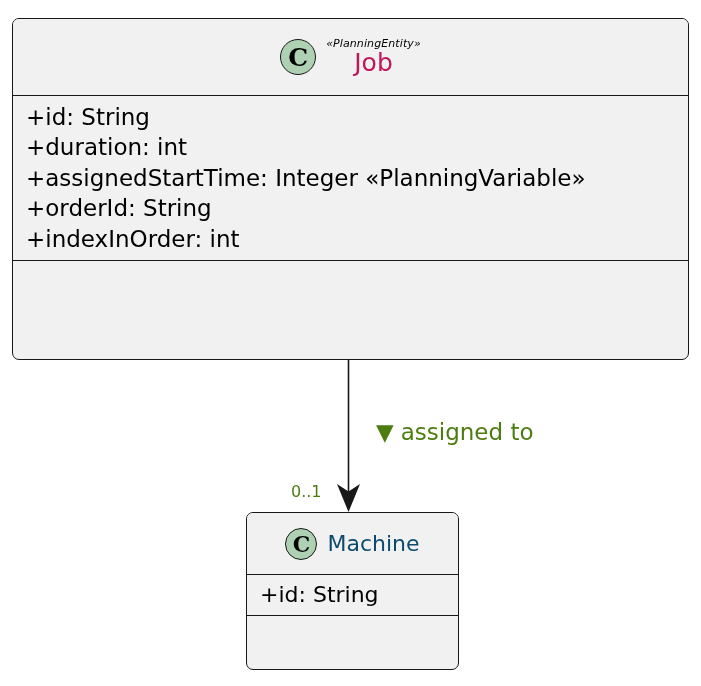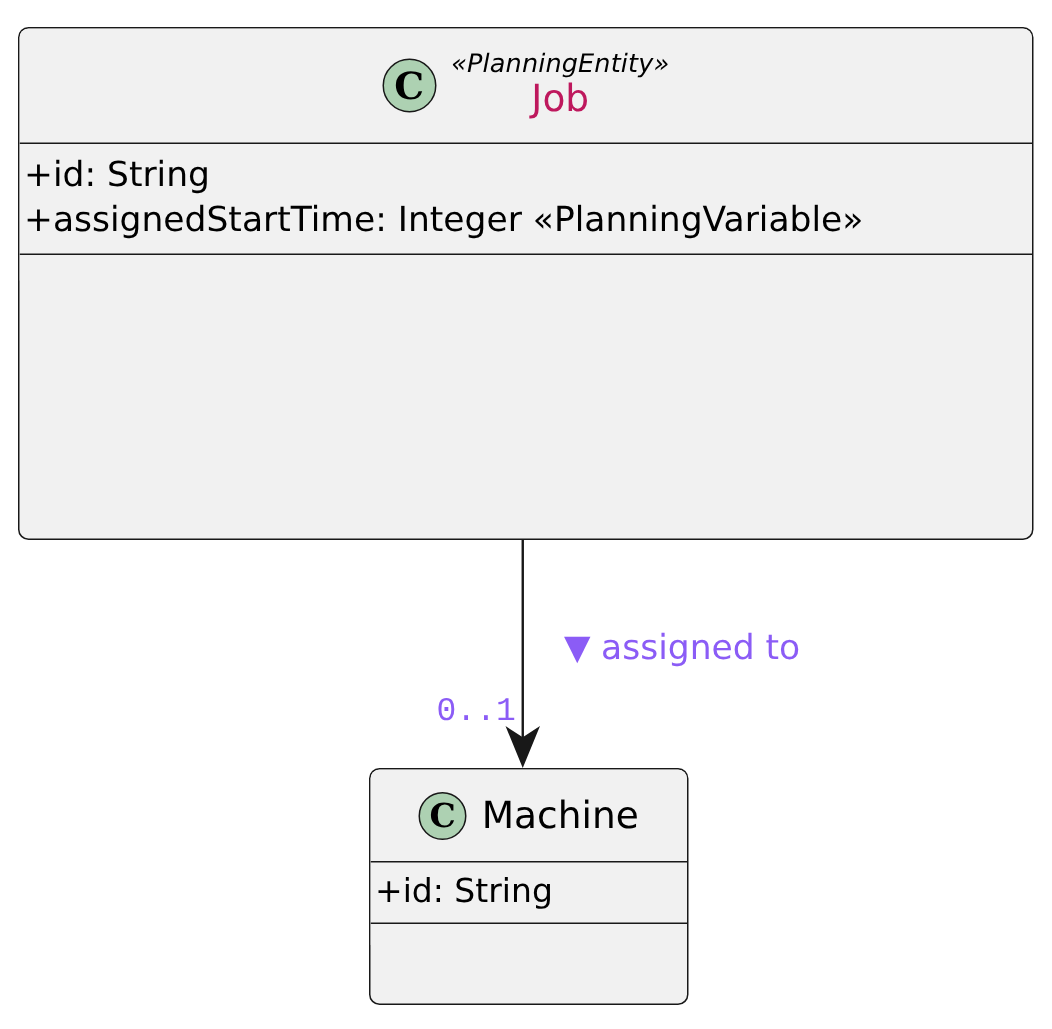--- a/index.html
+++ b/index.html
@@ -88,37 +88,37 @@
 
   .title-block {
     display: flex;
     flex-direction: column;
     align-items: center;
     justify-content: center;
     line-height: 1.05;
   }
   .stereotype {
     font-style: italic;
-    font-size: 17px;
+    font-size: 11px;
     color: #000000;
     letter-spacing: 0.1px;
   }
   .class-title {
     font-size: 25px;
     color: #be185d;
   }
   .class-title-inline {
-    font-size: 25px;
-    color: #000000;
+    font-size: 22px;
+    color: #0c4a6e;
   }
 
   
   .compartment {
     box-sizing: border-box;
-    padding: 6px 0 6px 3px;
+    padding: 6px 0 6px 13px;
     background: #F1F1F1;
   }
   .compartment.attrs {
     border-bottom: 1.5px solid #181818;
   }
   .attr-line {
     font-size: 23px;
     line-height: 1.325;
     color: #000000;
     white-space: pre;
@@ -140,53 +140,55 @@
     position: absolute;
     left: 0;
     top: 0;
     width: 701px;
     height: 686px;
     pointer-events: none;
   }
   .edge-label {
     position: absolute;
     font-size: 23px;
-    color: #8b5cf6;
+    color: #4d7c0f;
     white-space: nowrap;
   }
   #assoc-label {
     left: 376px;
     top: 419px;
   }
   #assoc-multiplicity {
     left: 291px;
-    top: 462px;
-    font-size: 22px;
-    font-family: Liberation Mono, monospace;
+    top: 482px;
+    font-size: 16px;
   }
 </style>
 </head>
 <body>
 
 <div class="canvas">
 
   <div class="uml-class" id="job-class">
     <div class="class-header">
       <div class="header-inner stacked">
         <div class="class-icon">C</div>
         <div class="title-block">
           <div class="stereotype">«PlanningEntity»</div>
           <div class="class-title">Job</div>
         </div>
       </div>
     </div>
 
     <div class="compartment attrs">
       <div class="attr-line">+id: String</div>
+      <div class="attr-line">+duration: int</div>
       <div class="attr-line">+assignedStartTime: Integer «PlanningVariable»</div>
+      <div class="attr-line">+orderId: String</div>
+      <div class="attr-line">+indexInOrder: int</div>
     </div>
 
     <div class="compartment methods"></div>
   </div>
 
   <svg class="connector-svg">
 
     <line x1="348.5" y1="360" x2="348.5" y2="498" stroke="#181818" stroke-width="1.6"></line>
 
     <polygon points="348.5,512 337,484 348.5,491.5 360,484" fill="#181818"></polygon>

